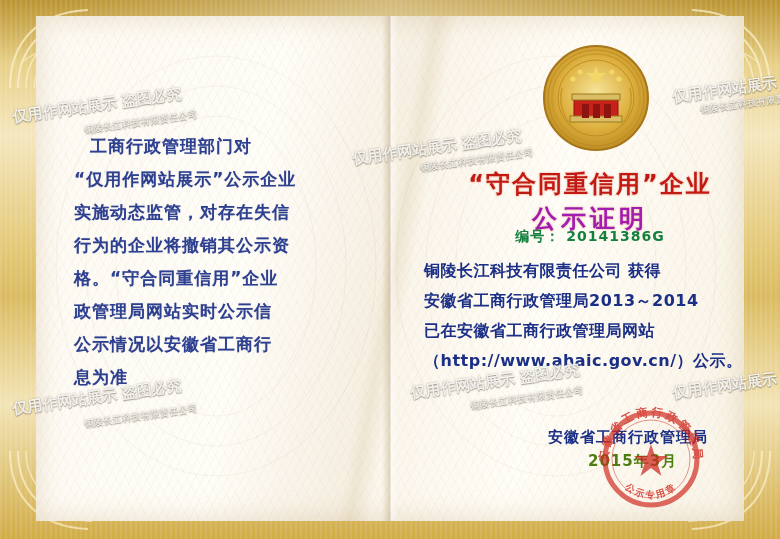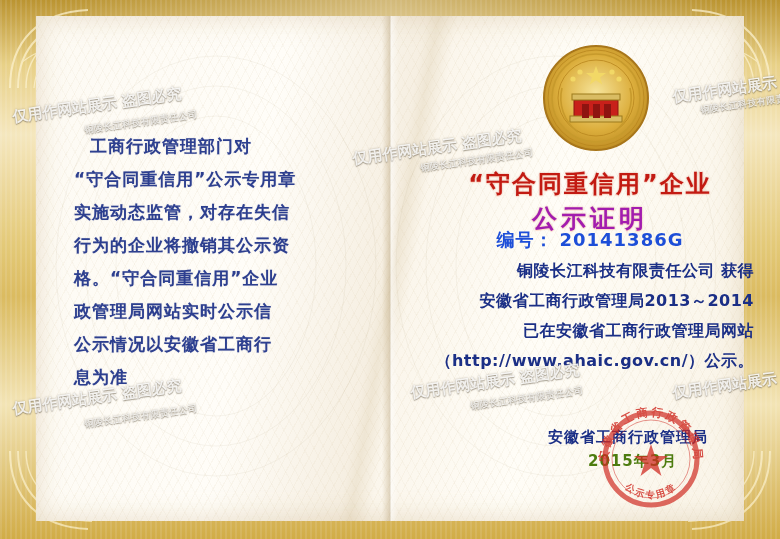--- a/index.html
+++ b/index.html
@@ -132,39 +132,39 @@
     letter-spacing: 4px;
     text-shadow: 0 1px 0 rgba(255,220,200,.8), 0 0 2px rgba(180,20,10,.4);
   }
 
   .serial-row {
     position: absolute;
     left: 430px;
     top: 228px;
     width: 320px;
     text-align: center;
-    color: #1d4ed8;
-    font-size: 18px;
+    color: #15803d;
+    font-size: 14px;
     font-weight: bold;
     letter-spacing: 1px;
   }
   .serial-row .serial-label { margin-right: 6px; }
 
   .right-col {
     position: absolute;
     left: 424px;
     top: 256px;
     width: 330px;
     color: #1b2f86;
     font-size: 16px;
     font-weight: bold;
     line-height: 30px;
     letter-spacing: .5px;
   }
-  .right-col .ln { white-space: nowrap; text-align: right; }
+  .right-col .ln { white-space: nowrap; }
   .right-col .company { color: #1b2f86; }
 
   .issuer {
     position: absolute;
     left: 548px;
     top: 428px;
     color: #1b2f86;
     font-size: 15px;
     font-weight: bold;
     letter-spacing: 1px;
@@ -285,21 +285,21 @@
         <ellipse cx="520" cy="250" rx="160" ry="210"></ellipse>
         <ellipse cx="520" cy="250" rx="130" ry="180"></ellipse>
         <ellipse cx="520" cy="250" rx="100" ry="150"></ellipse>
       </g>
     </svg>
     <div class="fold"></div>
   </div>
 
   <div class="left-col">
     <div class="ln indent">工商行政管理部门对</div>
-    <div class="ln">“守合同重信用”公示专用章</div>
+    <div class="ln">“仅用作网站展示”公示企业</div>
     <div class="ln">实施动态监管，对存在失信</div>
     <div class="ln">行为的企业将撤销其公示资</div>
     <div class="ln">格。“守合同重信用”企业</div>
     <div class="ln">政管理局网站实时公示信</div>
     <div class="ln">公示情况以安徽省工商行</div>
     <div class="ln">息为准</div>
   </div>
 
   <div class="emblem">
     <svg viewBox="0 0 112 112" xmlns="http://www.w3.org/2000/svg">

